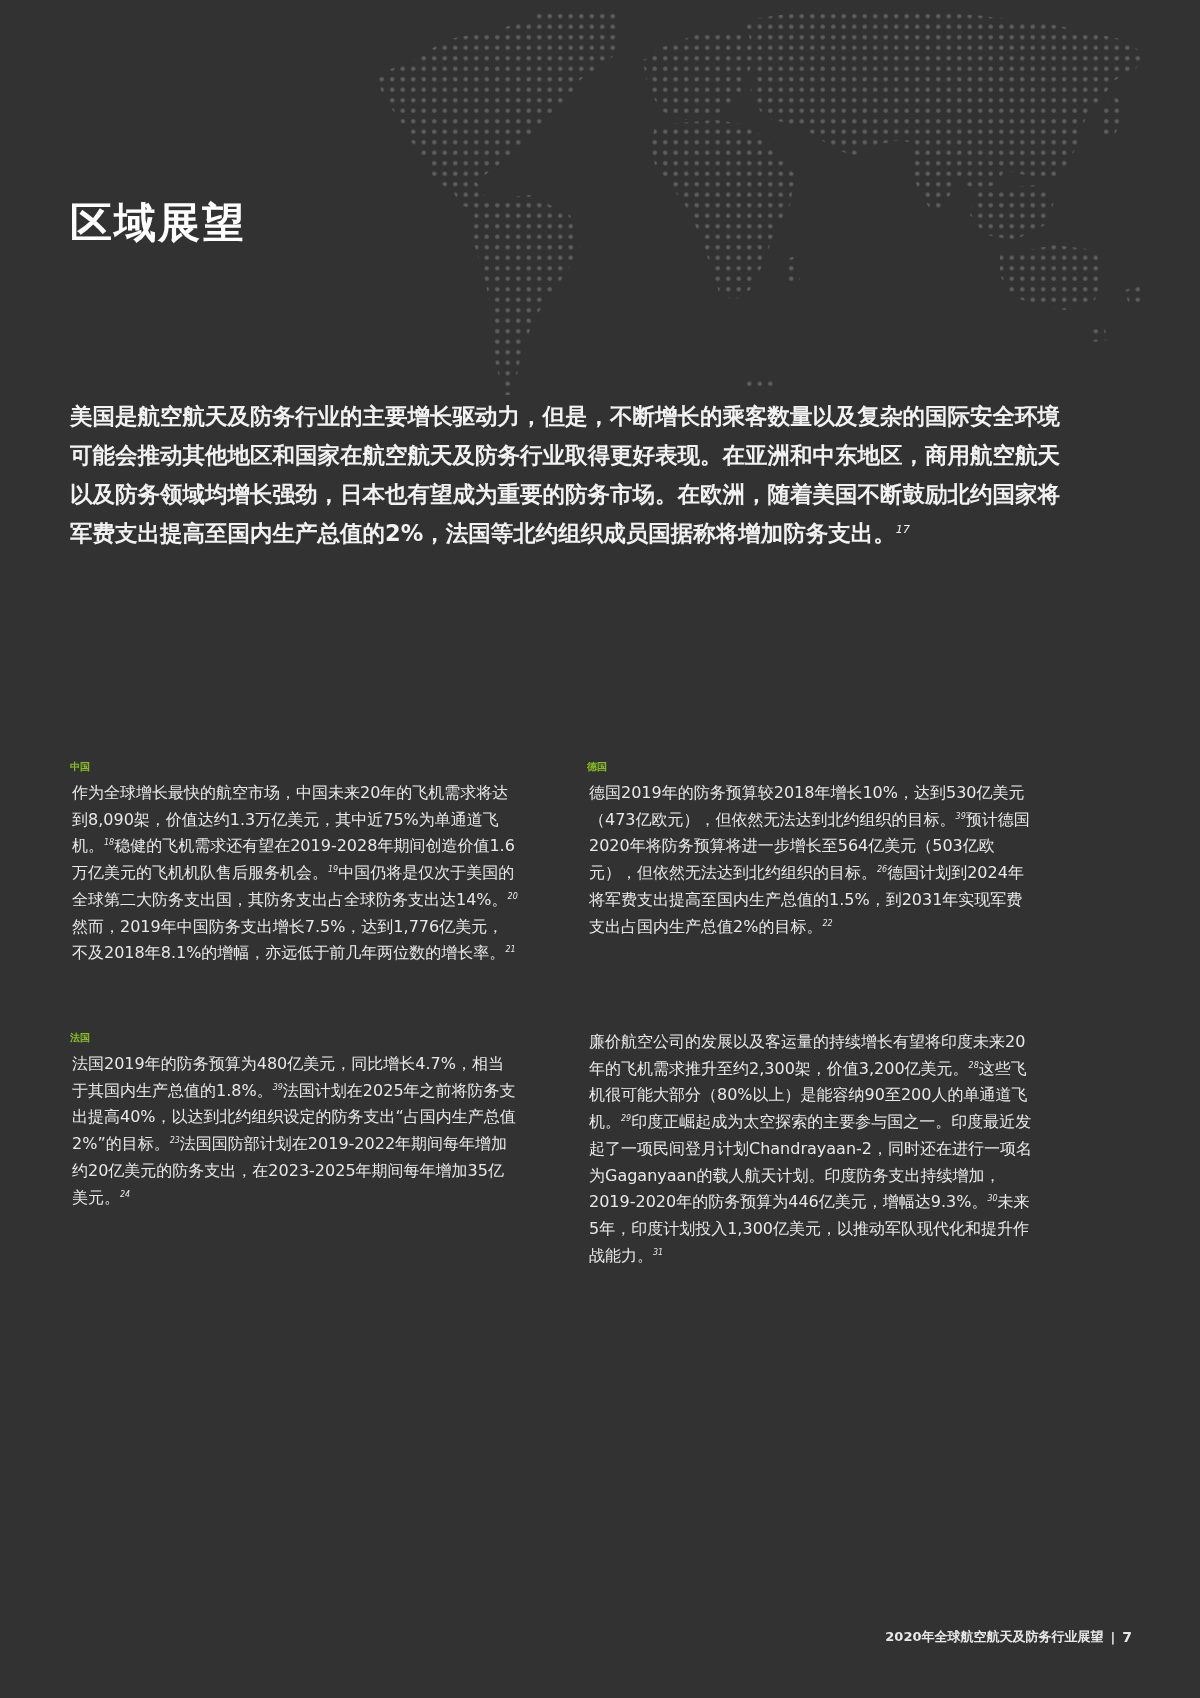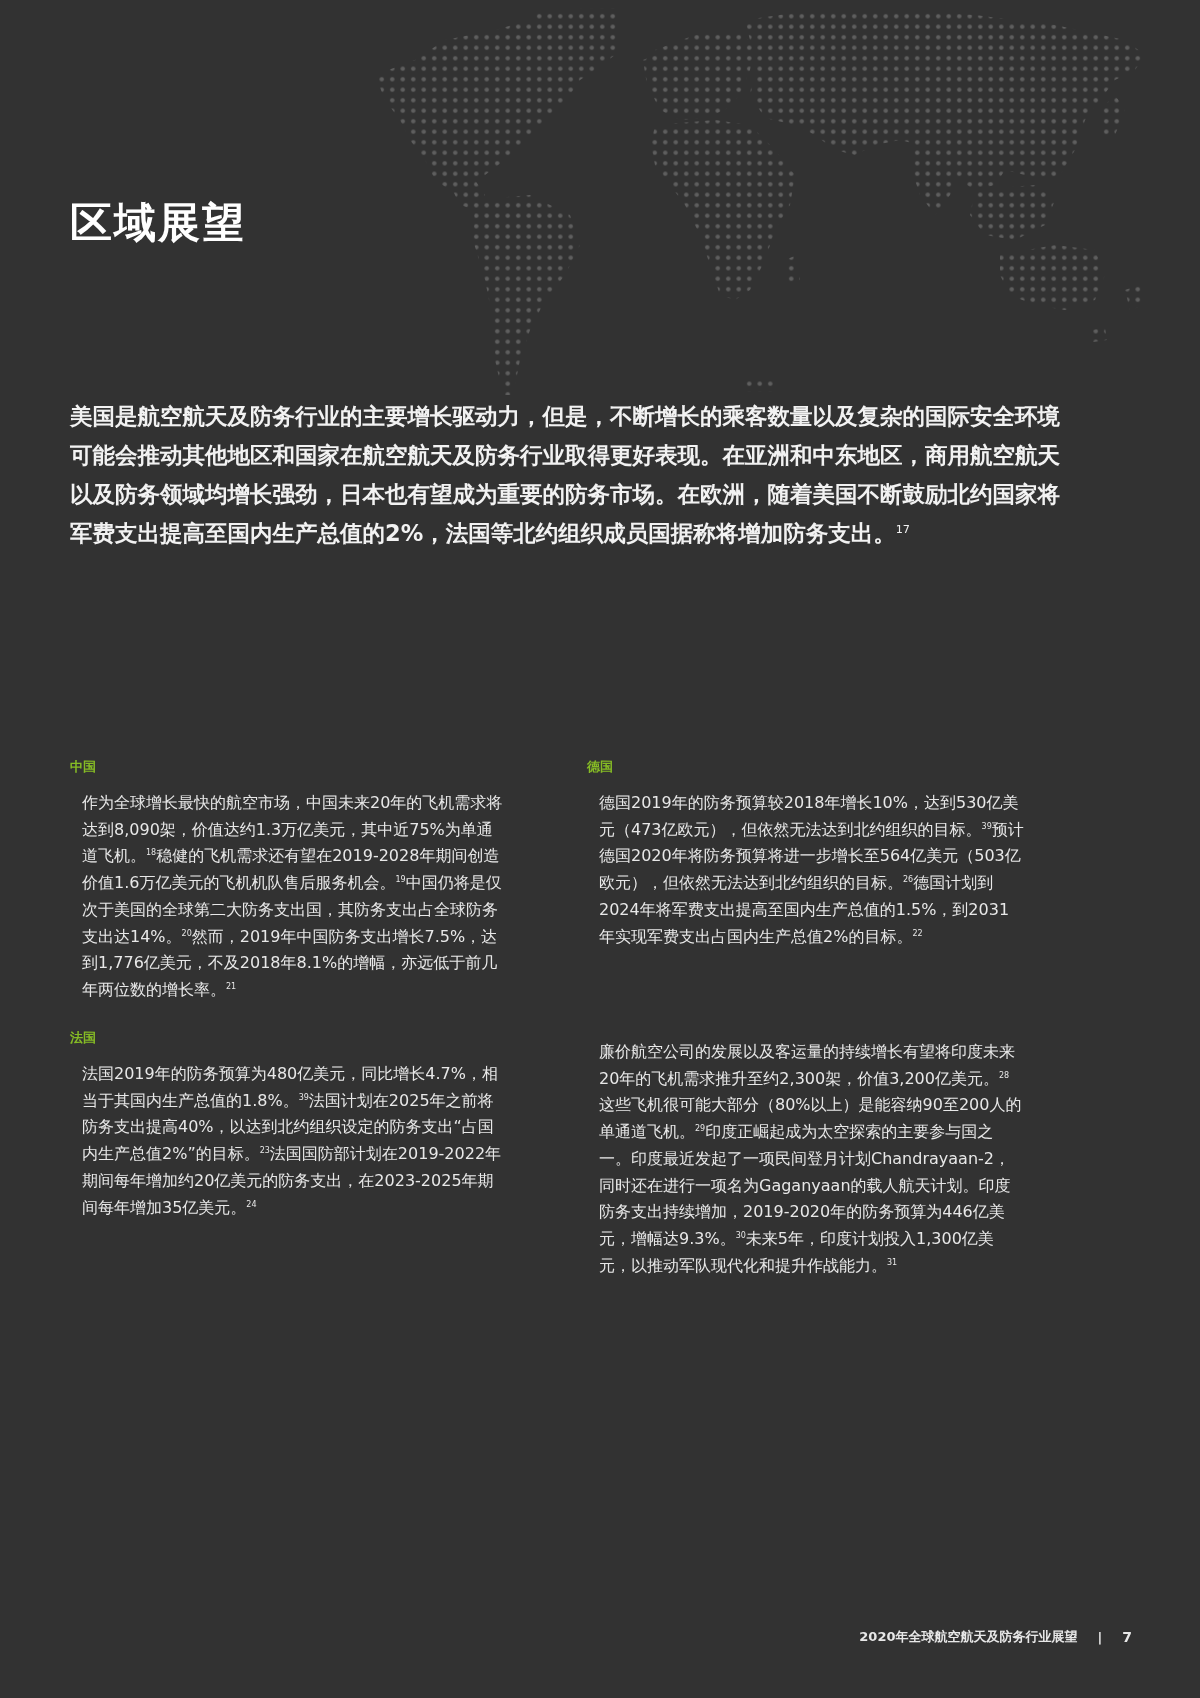--- a/index.html
+++ b/index.html
@@ -42,53 +42,54 @@
       font-weight: bold;
       line-height: 39px;
       color: #f2f2f2;
       margin: 0;
     }
     .intro sup, .section-body sup {
       font-size: 0.5em;
       vertical-align: super;
       line-height: 0;
       font-weight: normal;
+      font-style: italic;
     }
     .section {
       position: absolute;
       width: 455px;
     }
     .section-heading {
-      font-size: 13px;
+      font-size: 10px;
       font-weight: bold;
       color: #86bc25;
       margin: 0 0 2px 0;
       line-height: 22px;
     }
     .section-body {
       font-size: 16px;
       line-height: 26.7px;
       color: #e8e8e8;
-      margin: 12px;
+      margin: 2px;
     }
     .sec-china { left: 70px; top: 756px; width: 450px; }
     .sec-germany { left: 587px; top: 756px; width: 450px; }
     .sec-france { left: 70px; top: 1027px; width: 450px; }
     .sec-india { left: 587px; top: 1027px; width: 450px; }
 
     .footer {
       position: absolute;
       right: 68px;
       top: 1628px;
       font-size: 13px;
       font-weight: bold;
       color: #e8e8e8;
       display: flex;
       align-items: center;
-      gap: 20px;
+      gap: 7px;
     }
     .footer .sep {
       font-weight: bold;
     }
     .footer .page-num {
       font-weight: bold;
       font-size: 14px;
     }
   </style>
 </head>

